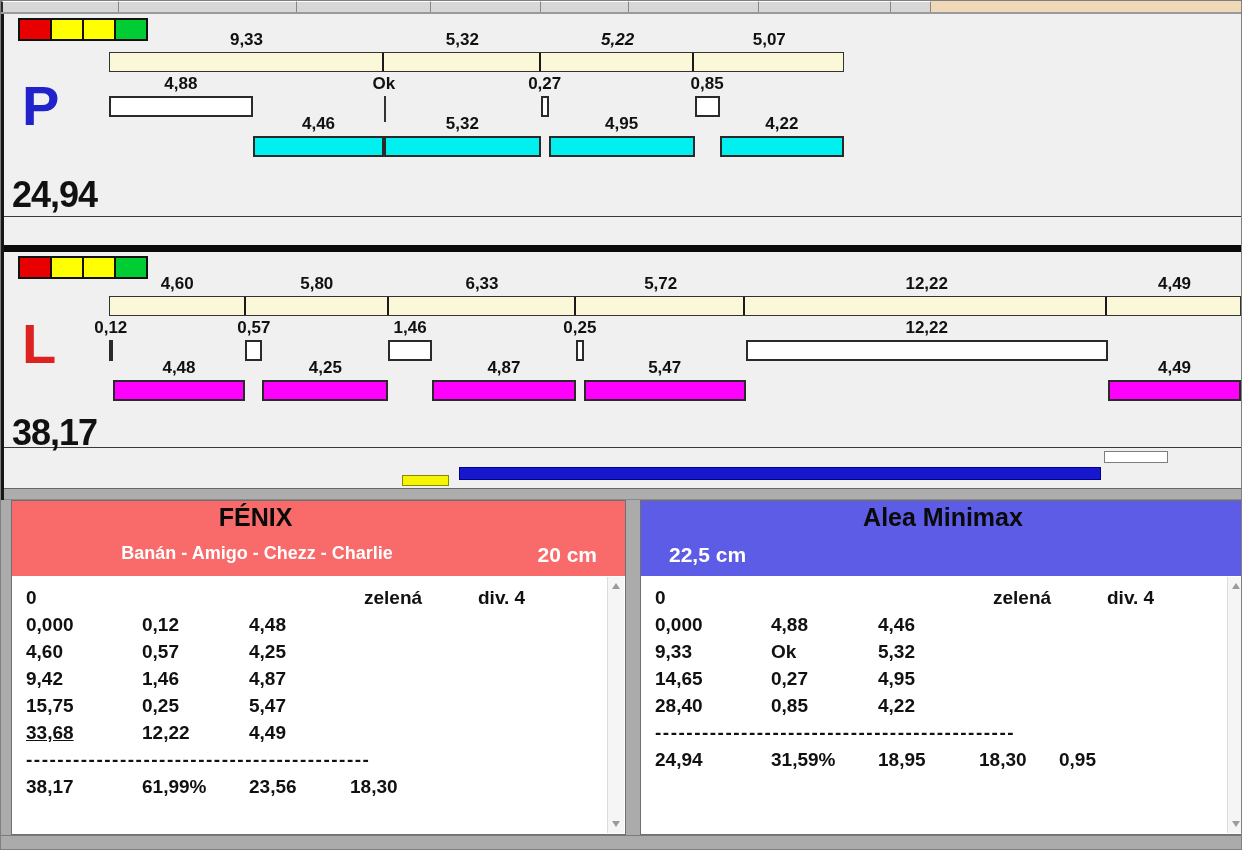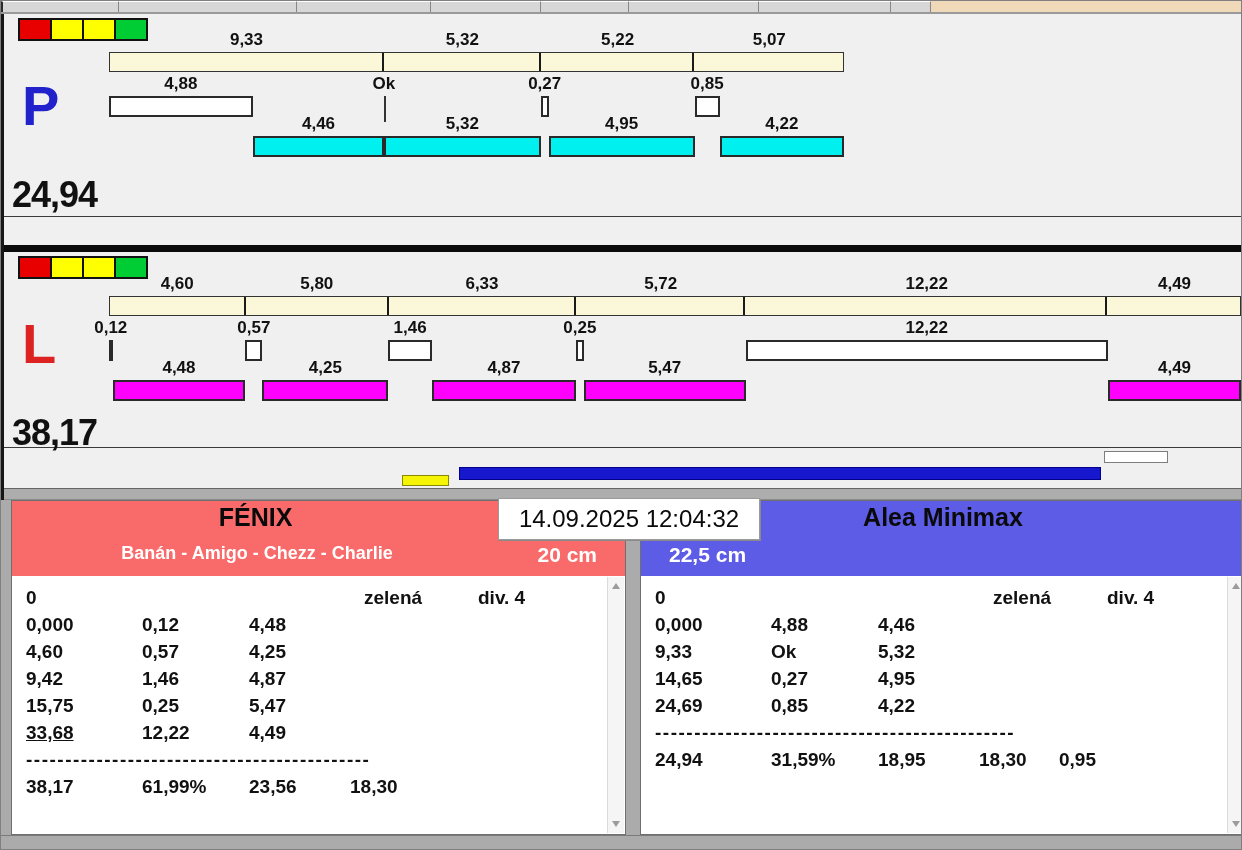--- a/index.html
+++ b/index.html
@@ -87,21 +87,21 @@
         </div>
       <div class="diagram">
           <div class="stockbar" style="left: 105px; top: 38px; width: 734.982px; background: rgb(251, 248, 218);">
             <div class="stockseg" style="width: 274.955px;"></div>
             <div class="stockseg" style="width: 156.78px;"></div>
             <div class="stockseg" style="width: 153.833px;"></div>
             <div class="stockseg" style="width: 149.413px;"></div>
           </div>
           <div class="blabel" style="left: 242.478px; top: 16px;">9,33</div>
           <div class="blabel" style="left: 458.345px; top: 16px;">5,32</div>
-          <div class="blabel" style="left: 613.652px; top: 16px;">5,22</div>
+          <div class="blabel" style="left: 613.652px; top: 16px; font-style: italic;">5,22</div>
           <div class="blabel" style="left: 765.275px; top: 16px;">5,07</div>
           <div class="blabel" style="left: 176.907px; top: 60px;">4,88</div>
           <div class="wastebox" style="left: 105px; top: 82px; width: 143.814px;"></div>
           <div class="blabel" style="left: 379.955px; top: 60px;">Ok</div>
           <div class="oktick" style="left: 379.955px; top: 82px;"></div>
           <div class="blabel" style="left: 540.714px; top: 60px;">0,27</div>
           <div class="wastebox" style="left: 536.736px; top: 82px; width: 7.9569px;"></div>
           <div class="blabel" style="left: 703.094px; top: 60px;">0,85</div>
           <div class="wastebox" style="left: 690.569px; top: 82px; width: 25.0495px;"></div>
           <div class="blabel" style="left: 314.532px; top: 100px;">4,46</div>
@@ -226,21 +226,20 @@
           <div class="seprow">--------------------------------------------</div>
           <div class="trow">
             <div class="tcell" style="left: 14px;">38,17</div>
             <div class="tcell" style="left: 130px;">61,99%</div>
             <div class="tcell" style="left: 237px;">23,56</div>
             <div class="tcell" style="left: 338px;">18,30</div>
           </div>
         </div>
     </div>
 
-    <div class="datebox">14.09.2025 12:04:32</div>
 
     <div class="card card-right">
       <div class="hdr" id="hdrRight" style="background: rgb(92, 92, 230);">
         <div class="hdr-title" style="left:0;right:0">Alea Minimax</div>
         <div class="hdr-size" style="left:28px">22,5 cm</div>
       </div>
       <div class="body" id="bodyRight">
         <div class="sb">
           <div class="sb-btn sb-up">
               <i class="tri-up"></i>
@@ -263,21 +262,21 @@
             <div class="tcell" style="left: 14px;">9,33</div>
             <div class="tcell" style="left: 130px;">Ok</div>
             <div class="tcell" style="left: 237px;">5,32</div>
           </div>
           <div class="trow">
             <div class="tcell" style="left: 14px;">14,65</div>
             <div class="tcell" style="left: 130px;">0,27</div>
             <div class="tcell" style="left: 237px;">4,95</div>
           </div>
           <div class="trow">
-            <div class="tcell" style="left: 14px;">24,69</div>
+            <div class="tcell" style="left: 14px;">28,40</div>
             <div class="tcell" style="left: 130px;">0,85</div>
             <div class="tcell" style="left: 237px;">4,22</div>
           </div>
           <div class="seprow">----------------------------------------------</div>
           <div class="trow">
             <div class="tcell" style="left: 14px;">24,94</div>
             <div class="tcell" style="left: 130px;">31,59%</div>
             <div class="tcell" style="left: 237px;">18,95</div>
             <div class="tcell" style="left: 338px;">18,30</div>
             <div class="tcell" style="left: 418px;">0,95</div>

